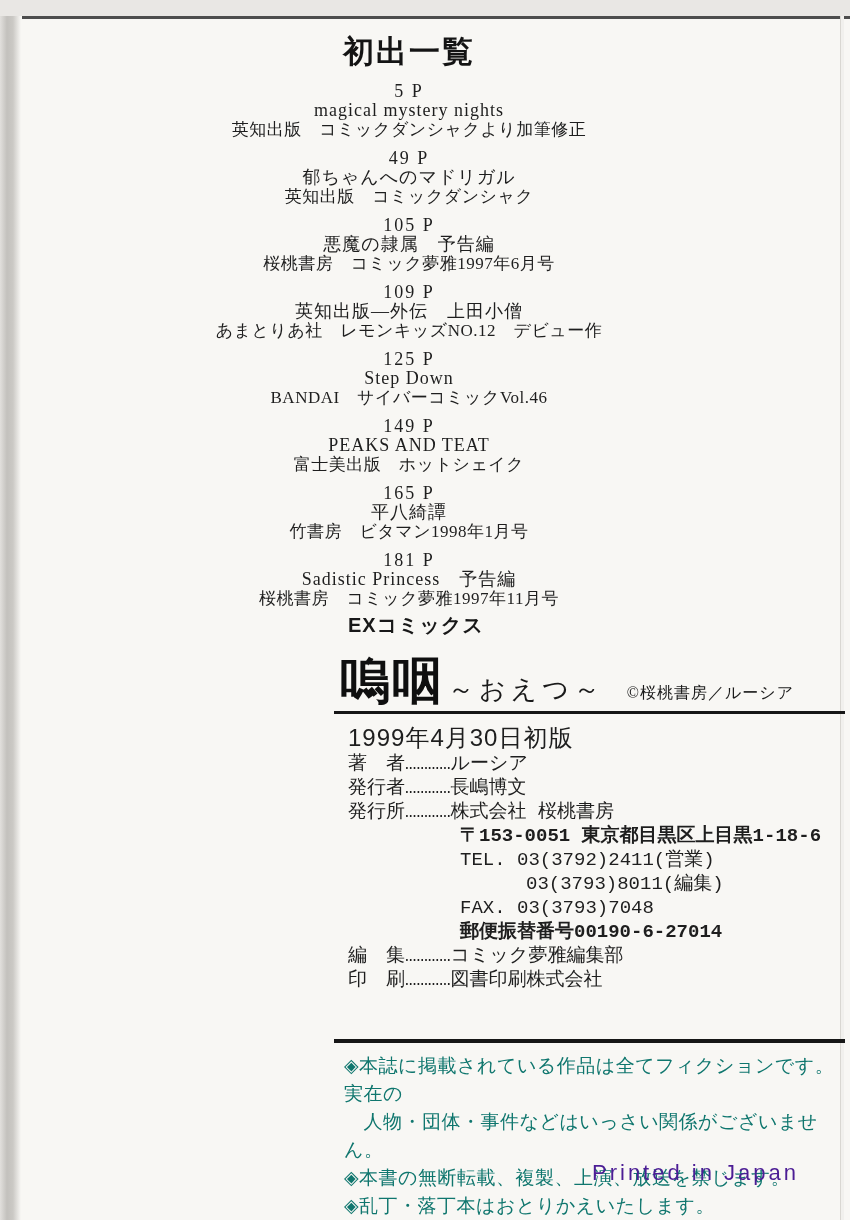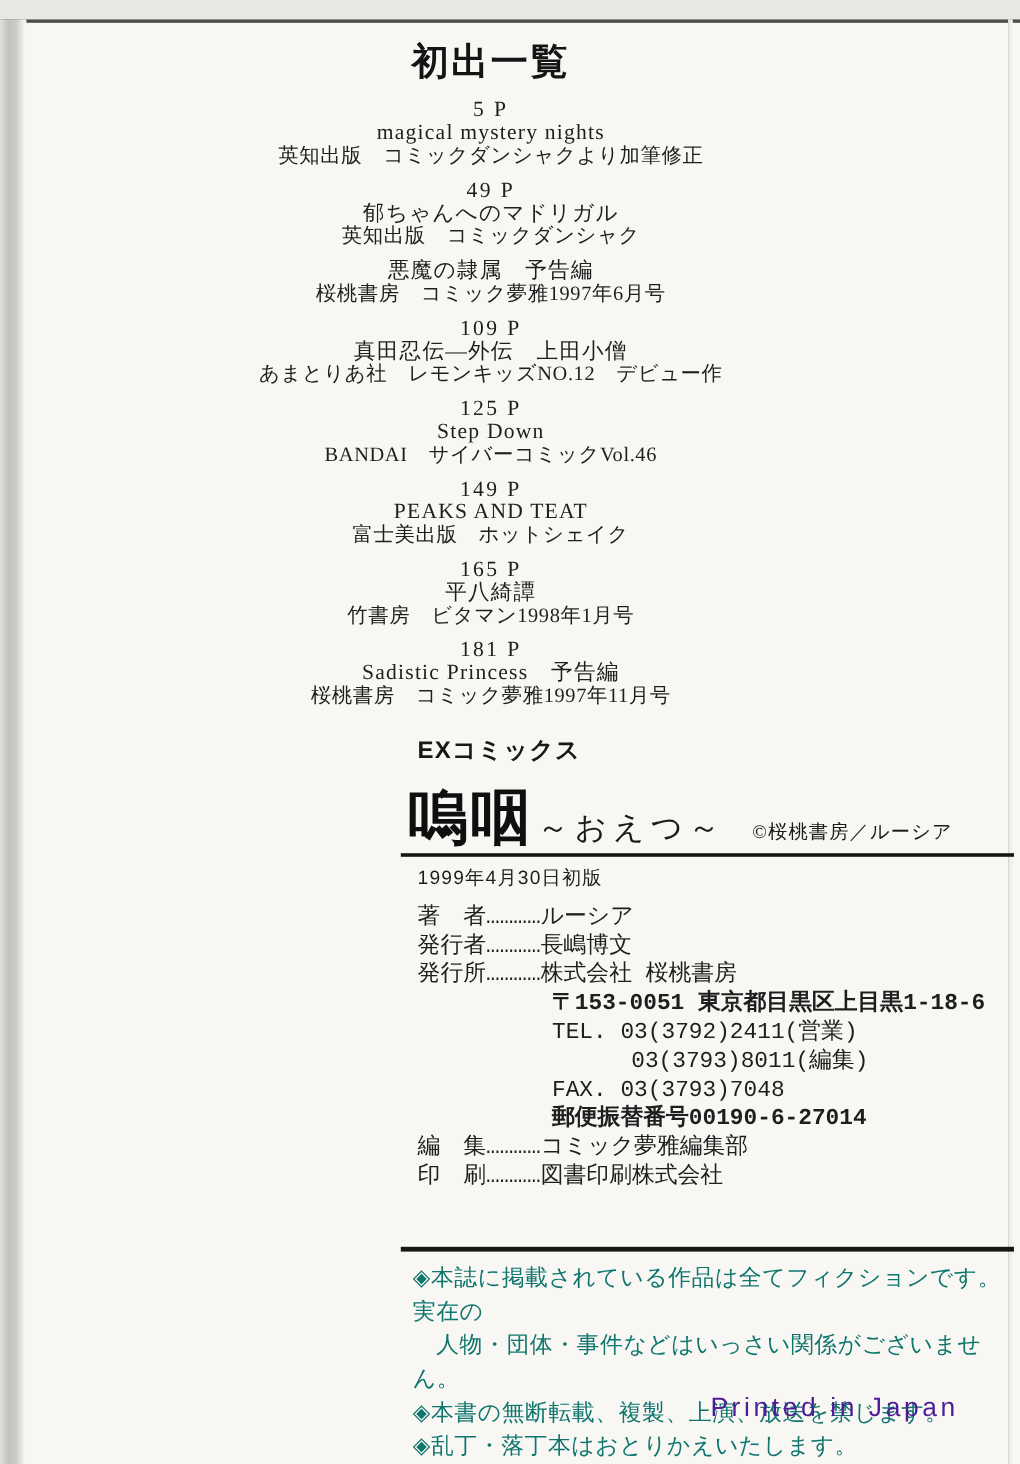--- a/index.html
+++ b/index.html
@@ -30,21 +30,21 @@
     font-size:20px;letter-spacing:1px;color:#181818;}
   .title-row{position:absolute;left:340px;top:632px;width:500px;white-space:nowrap;}
   .book-title{font-family:"Liberation Sans","DejaVu Sans",sans-serif;font-weight:900;
     font-size:50px;letter-spacing:2px;color:#0f0f0f;vertical-align:baseline;}
   .book-subtitle{font-size:26px;letter-spacing:5px;margin-left:4px;color:#1a1a1a;}
   .book-copyright{font-size:16px;letter-spacing:1px;margin-left:22px;color:#1a1a1a;}
   .rule{position:absolute;left:334px;width:511px;background:#161616;}
   .rule-1{top:695px;height:3px;}
   .rule-2{top:1023px;height:4px;}
   .edition-date{position:absolute;left:348px;top:706px;
-    font-family:"Liberation Sans","DejaVu Sans",sans-serif;font-size:16px;letter-spacing:1px;}
+    font-family:"Liberation Sans","DejaVu Sans",sans-serif;font-size:24px;letter-spacing:1px;}
   .details{position:absolute;left:348px;top:736px;width:500px;
     font-family:Liberation Mono, monospace;font-size:19px;line-height:24px;}
   .details .ind1{padding-left:112px;}
   .details .ind2{padding-left:178px;}
   .details .bold{font-weight:bold;}
 
   .disclaimer{position:absolute;left:344px;top:1036px;width:502px;
     font-size:19px;line-height:28px;letter-spacing:0.5px;color:#0f766e;}
   .printed{position:absolute;left:592px;top:1144px;
     font-family:"Liberation Sans","DejaVu Sans",sans-serif;font-size:22px;
@@ -65,26 +65,27 @@
       <div class="entry-page">5 P</div>
       <div class="entry-title">magical mystery nights</div>
       <div class="entry-source">英知出版　コミックダンシャクより加筆修正</div>
     </div>
     <div class="entry">
       <div class="entry-page">49 P</div>
       <div class="entry-title">郁ちゃんへのマドリガル</div>
       <div class="entry-source">英知出版　コミックダンシャク</div>
     </div>
     <div class="entry">
+      <div class="entry-page">105 P</div>
       <div class="entry-title">悪魔の隷属　予告編</div>
       <div class="entry-source">桜桃書房　コミック夢雅1997年6月号</div>
     </div>
     <div class="entry">
       <div class="entry-page">109 P</div>
-      <div class="entry-title">真田忍伝―外伝　上田小僧</div>
+      <div class="entry-title">英知出版―外伝　上田小僧</div>
       <div class="entry-source">あまとりあ社　レモンキッズNO.12　デビュー作</div>
     </div>
     <div class="entry">
       <div class="entry-page">125 P</div>
       <div class="entry-title">Step Down</div>
       <div class="entry-source">BANDAI　サイバーコミックVol.46</div>
     </div>
     <div class="entry">
       <div class="entry-page">149 P</div>
       <div class="entry-title">PEAKS AND TEAT</div>

